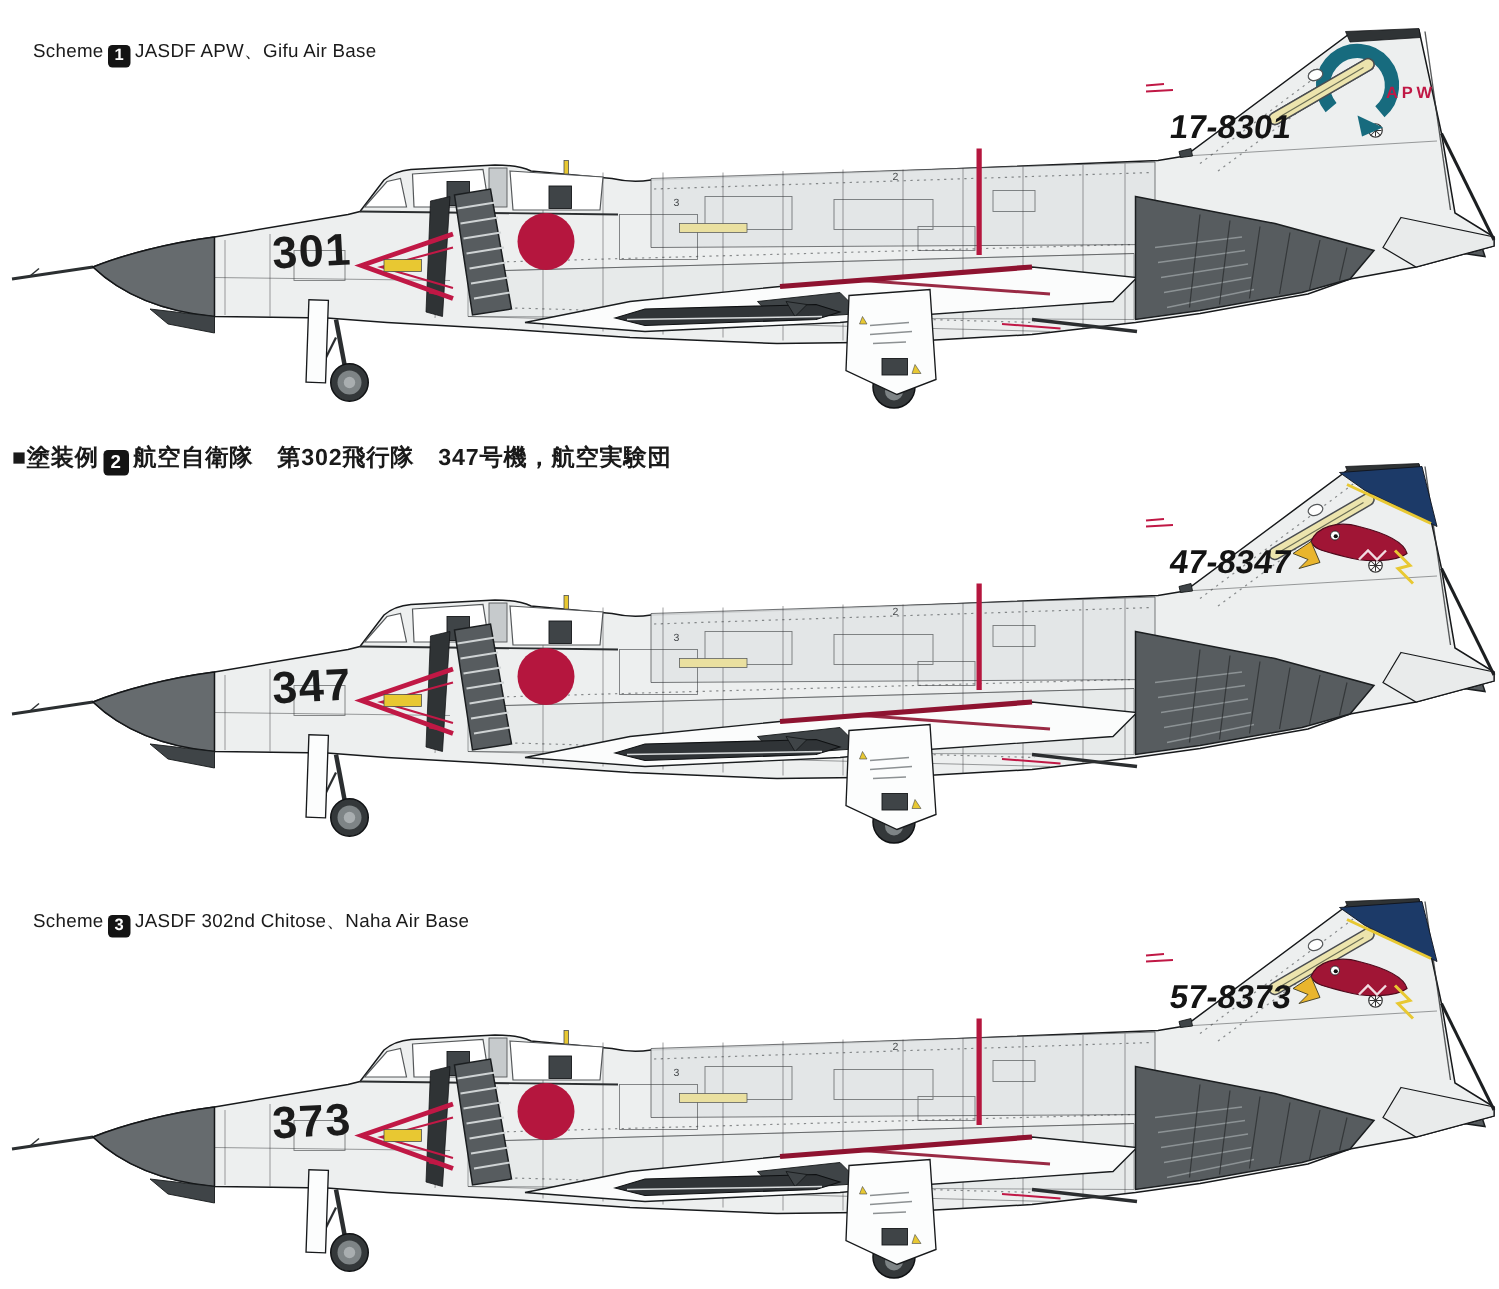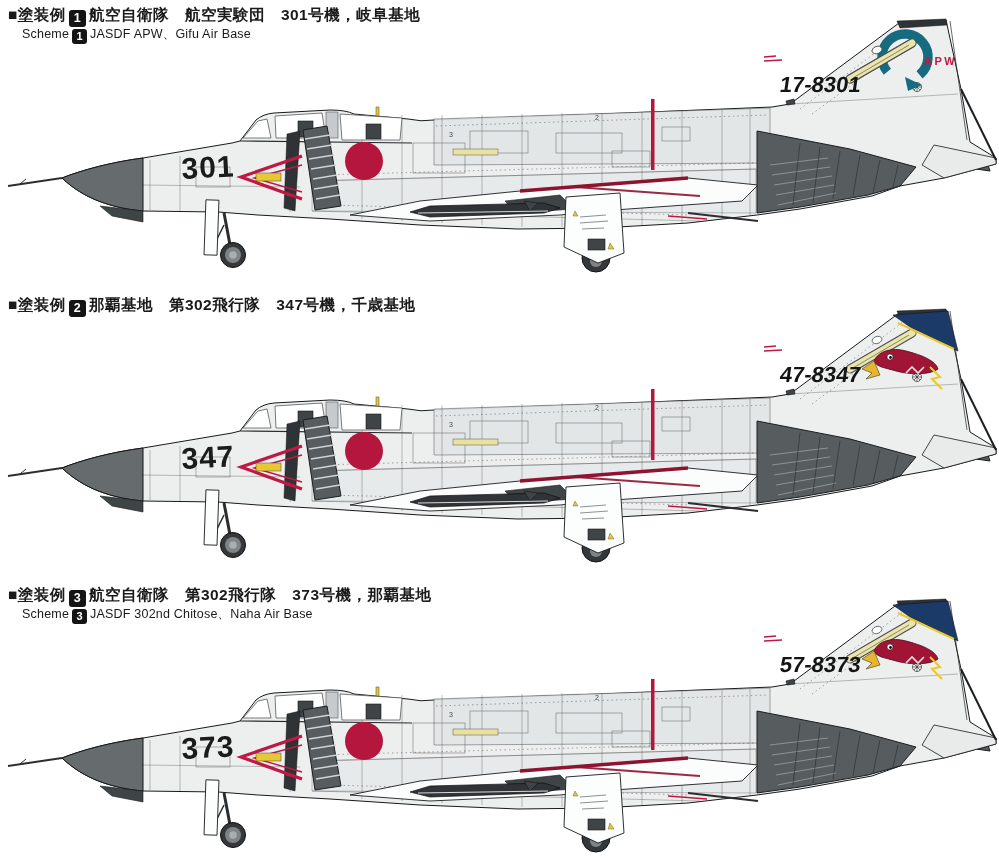--- a/index.html
+++ b/index.html
@@ -209,54 +209,48 @@
     <circle cx="890.5" cy="52.5" r="1.4" class="pupil"></circle>
     <path d="M906,68 L912,62 L918,68 L924,62" class="feather"></path>
     <path d="M930,62 L940,72 L932,74 L942,84" class="ybolt"></path>
   </g>
 </defs>
 </svg>
 
 <div id="sheet">
 
   <div class="sec" style="top:0">
-    <div class="hd-jp">
-      <span>■塗装例</span><span class="badge badge-jp">1</span><span>航空自衛隊　航空実験団　301号機，岐阜基地</span>
-    </div>
     <div class="hd-en">
       <span>Scheme</span><span class="badge badge-en">1</span><span>JASDF APW、Gifu Air Base</span>
     </div>
     <svg class="jet" viewBox="0 0 999 268">
       <use href="#jet-airframe"></use>
       <use href="#emblem-apw"></use>
       <text class="nose-num" transform="translate(182,164) rotate(-3)">301</text>
       <text class="tail-num" transform="translate(779,77) skewX(-8)">17-8301</text>
       <text class="micro" x="449" y="122">3</text>
       <text class="micro" x="595" y="105">2</text>
     </svg>
   </div>
 
   <div class="sec" style="top:290px">
     <div class="hd-jp">
-      <span>■塗装例</span><span class="badge badge-jp">2</span><span>那覇基地　第302飛行隊　347号機，千歳基地</span>
+      <span>■塗装例</span><span class="badge badge-jp">2</span><span>航空自衛隊　第302飛行隊　347号機，航空実験団</span>
     </div>
     <svg class="jet" viewBox="0 0 999 268">
       <use href="#jet-airframe"></use>
       <use href="#emblem-eagle"></use>
       <text class="nose-num" transform="translate(182,164) rotate(-3)">347</text>
       <text class="tail-num" transform="translate(779,77) skewX(-8)">47-8347</text>
       <text class="micro" x="449" y="122">3</text>
       <text class="micro" x="595" y="105">2</text>
     </svg>
   </div>
 
   <div class="sec" style="top:580px;height:279px">
-    <div class="hd-jp">
-      <span>■塗装例</span><span class="badge badge-jp">3</span><span>航空自衛隊　第302飛行隊　373号機，那覇基地</span>
-    </div>
     <div class="hd-en">
       <span>Scheme</span><span class="badge badge-en">3</span><span>JASDF 302nd Chitose、Naha Air Base</span>
     </div>
     <svg class="jet" viewBox="0 0 999 268">
       <use href="#jet-airframe"></use>
       <use href="#emblem-eagle"></use>
       <text class="nose-num" transform="translate(182,164) rotate(-3)">373</text>
       <text class="tail-num" transform="translate(779,77) skewX(-8)">57-8373</text>
       <text class="micro" x="449" y="122">3</text>
       <text class="micro" x="595" y="105">2</text>

